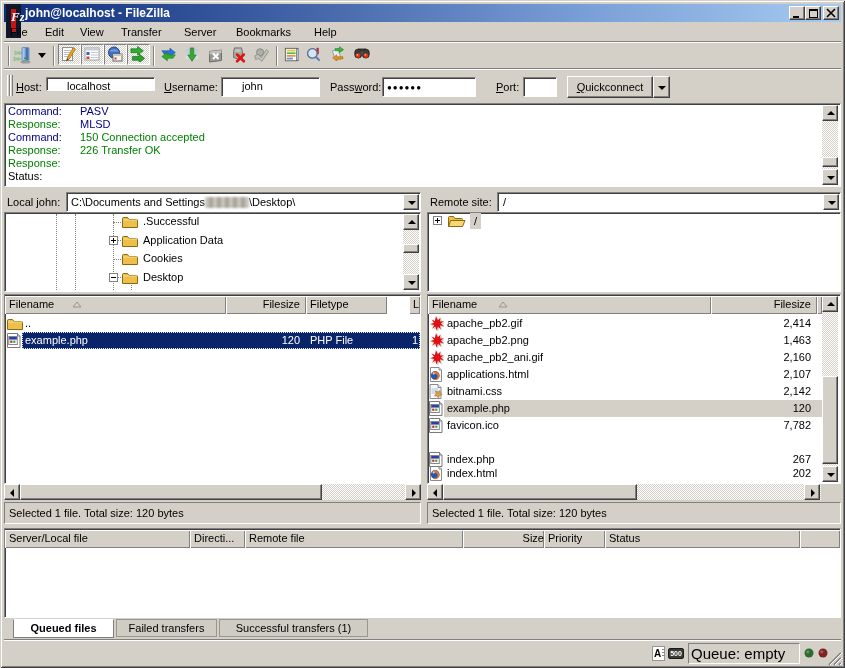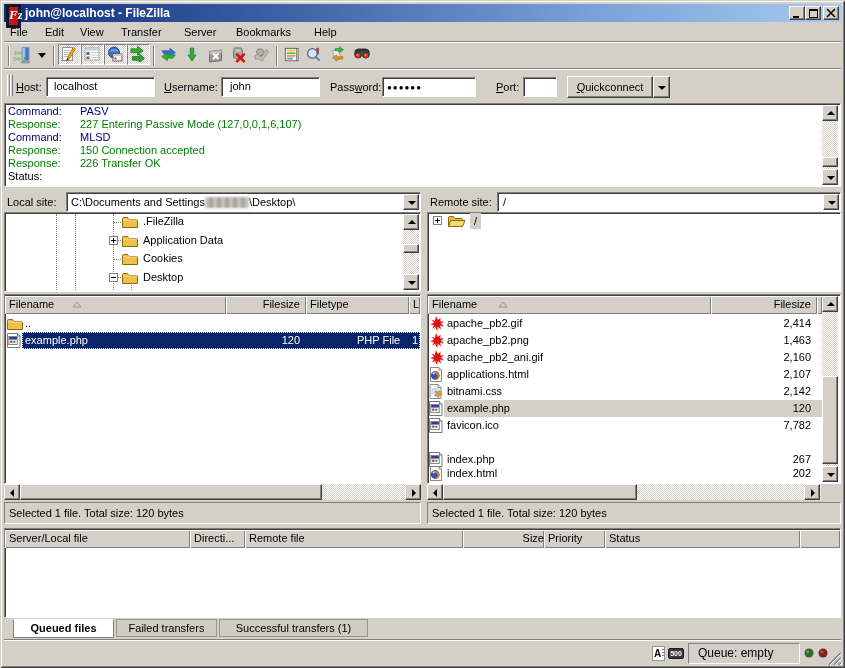--- a/index.html
+++ b/index.html
@@ -25,21 +25,21 @@
 .tri-left { border-top:4px solid transparent; border-bottom:4px solid transparent; border-right:4px solid #000; }
 .tri-right{ border-top:4px solid transparent; border-bottom:4px solid transparent; border-left:4px solid #000; }
 .row { position:absolute; height:17px; line-height:17px; white-space:nowrap; }
 .icon16 { position:absolute; width:16px; height:16px; }
 </style>
 </head>
 <body>
 <div id="win">
 
 <div class="abs" style="left:4px; top:4px; width:837px; height:18px; background:linear-gradient(90deg,#0f2e7d 0%,#3a5ba0 30%,#7aa0d8 70%,#a6caf0 100%);"></div>
-<div class="abs" style="left:6px; top:4px; width:15px; height:24px; background:#c81414; border:3px solid #0f172a;">
+<div class="abs" style="left:6px; top:4px; width:15px; height:34px; background:#c81414; border:5px solid #0f172a;">
   <svg width="13" height="15" viewBox="0 0 13 15">
         <text x="0" y="12" font-family="Liberation Serif" font-style="italic" font-weight="bold" font-size="13" fill="#fff">Fz</text>
       </svg>
 </div>
 <div class="abs" style="left:25px; top:6px; color:#fff; font-weight:bold; font-size:12px;">john@localhost - FileZilla</div>
 
 <div class="sb-btn" style="left:789px; top:6px; width:16px; height:14px;">
       <div class="abs" style="left:3px; top:9px; width:6px; height:2px; background:#000;"></div>
     </div>
 <div class="sb-btn" style="left:805px; top:6px; width:16px; height:14px;">
@@ -170,59 +170,58 @@
   <circle cx="5" cy="12" r="3" fill="#e83010"></circle>
   <circle cx="15" cy="12" r="3" fill="#e83010"></circle>
   <circle cx="4.2" cy="11.2" r="1.1" fill="#ff9a70"></circle>
   <circle cx="14.2" cy="11.2" r="1.1" fill="#ff9a70"></circle>
 </svg>
 <div class="abs groove-h" style="left:4px; top:68px; width:837px;"></div>
 
 <div class="abs" style="left:7px; top:75px; width:3px; height:21px; border-left:1px solid #fff; border-right:1px solid #808080; "></div>
 <div class="abs" style="left:10px; top:75px; width:3px; height:21px; border-left:1px solid #fff; border-right:1px solid #808080;"></div>
 <div class="abs" style="left:16px; top:81px;"><u>H</u>ost:</div>
-<div class="abs sunken" style="left:46px; top:77px; width:109px; height:20px; line-height:17px; padding-left:7px;">localhost</div>
+<div class="abs sunken" style="left:46px; top:77px; width:109px; height:14px; line-height:17px; padding-left:20px;">localhost</div>
 <div class="abs" style="left:164px; top:81px;"><u>U</u>sername:</div>
-<div class="abs sunken" style="left:221px; top:77px; width:99px; height:20px; line-height:17px; padding-left:8px;">john</div>
+<div class="abs sunken" style="left:221px; top:77px; width:99px; height:20px; line-height:17px; padding-left:20px;">john</div>
 <div class="abs" style="left:330px; top:81px;">Pass<u>w</u>ord:</div>
 <div class="abs sunken" style="left:382px; top:77px; width:94px; height:20px; line-height:19px; padding-left:4px; font-size:8px; letter-spacing:1px;">●●●●●●</div>
 <div class="abs" style="left:496px; top:81px;"><u>P</u>ort:</div>
 <div class="abs sunken" style="left:523px; top:77px; width:34px; height:20px;"></div>
 <div class="abs raised" style="left:567px; top:76px; width:86px; height:22px; text-align:center; line-height:20px;"><u>Q</u>uickconnect</div>
 <div class="abs raised" style="left:653px; top:76px; width:17px; height:22px;">
       <div class="tri tri-down" style="left:4px; top:9px;"></div>
     </div>
 
 <div class="abs sunken" style="left:4px; top:103px; width:837px; height:84px;"></div>
 <div class="abs" style="left:8px; top:105px; width:70px;">
   <div style="height:13px; color:#000080;">Command:</div>
   <div style="height:13px; color:#008000;">Response:</div>
   <div style="height:13px; color:#000080;">Command:</div>
   <div style="height:13px; color:#008000;">Response:</div>
   <div style="height:13px; color:#008000;">Response:</div>
   <div style="height:13px; color:#000;">Status:</div>
 </div>
 <div class="abs" style="left:80px; top:105px; width:600px;">
   <div style="height:13px; color:#000080;">PASV</div>
-  <div style="height:13px; color:#008000;">227 Entering Passive Mode (127,0,0,1,6,107)</div>
   <div style="height:13px; color:#000080;">MLSD</div>
   <div style="height:13px; color:#008000;">150 Connection accepted</div>
   <div style="height:13px; color:#008000;">226 Transfer OK</div>
 </div>
 
 <div class="abs checker" style="left:822px; top:105px; width:16px; height:80px;"></div>
 <div class="sb-btn" style="left:822px; top:105px; width:16px; height:16px;">
       <div class="tri tri-up" style="left:4px; top:5px;"></div>
     </div>
 <div class="sb-thumb" style="left:822px; top:157px; width:16px; height:10px;"></div>
 <div class="sb-btn" style="left:822px; top:169px; width:16px; height:16px;">
       <div class="tri tri-down" style="left:4px; top:6px;"></div>
     </div>
 
-<div class="abs" style="left:7px; top:196px;">Local site:</div>
+<div class="abs" style="left:7px; top:196px;">Local john:</div>
 <div class="abs sunken" style="left:66px; top:192px; width:355px; height:20px;">
   <div class="abs" style="left:4px; top:1px; line-height:16px; white-space:nowrap;">C:\Documents and Settings<span style="display:inline-block; width:44px; height:11px; vertical-align:-2px; background:repeating-linear-gradient(90deg,#c8c4bc 0 4px,#a8a49c 4px 8px); filter:blur(1px);"></span>\Desktop\</div>
   <div class="sb-btn" style="right:1px; top:1px; width:16px; height:16px;">
         <div class="tri tri-down" style="left:4px; top:6px;"></div>
       </div>
 </div>
 
 <div class="abs" style="left:430px; top:196px;">Remote site:</div>
 <div class="abs sunken" style="left:497px; top:192px; width:344px; height:20px;">
   <div class="abs" style="left:5px; top:1px; line-height:16px;">/</div>
@@ -236,21 +235,21 @@
   <div class="abs" style="left:50px; top:0; height:76px; border-left:1px dotted #808080;"></div>
   <div class="abs" style="left:69px; top:0; height:76px; border-left:1px dotted #808080;"></div>
   <div class="abs" style="left:107px; top:0; height:76px; border-left:1px dotted #808080;"></div>
   <div class="abs" style="left:125px; top:63px; height:13px; border-left:1px dotted #808080;"></div>
 
   <div class="abs" style="left:107px; top:8px; width:10px; border-top:1px dotted #808080;"></div>
   <svg class="abs" style="left:116px; top:1px;" width="16" height="14" viewBox="0 0 16 14">
         <path d="M0.5 12.5 v-9 a1 1 0 0 1 1-1 h4 l1.5 2 h7.5 a1 1 0 0 1 1 1 v7 z" fill="#eec04a" stroke="#8a6914"></path>
         <path d="M1 5 h14" stroke="#f7dc8e"></path>
       </svg>
-  <div class="abs" style="left:137px; top:0px; height:15px; line-height:15px;">.FileZilla</div>
+  <div class="abs" style="left:137px; top:0px; height:15px; line-height:15px;">.Successful</div>
   <div class="abs" style="left:112px; top:26px; width:5px; border-top:1px dotted #808080;"></div>
   <div class="abs" style="left:103px; top:22px; width:9px; height:9px; border:1px solid #808080; background:#fff;">
         <div class="abs" style="left:1px; top:3px; width:5px; height:1px; background:#000;"></div>
         <div class="abs" style="left:3px; top:1px; width:1px; height:5px; background:#000;"></div>
       </div>
   <svg class="abs" style="left:116px; top:20px;" width="16" height="14" viewBox="0 0 16 14">
         <path d="M0.5 12.5 v-9 a1 1 0 0 1 1-1 h4 l1.5 2 h7.5 a1 1 0 0 1 1 1 v7 z" fill="#eec04a" stroke="#8a6914"></path>
         <path d="M1 5 h14" stroke="#f7dc8e"></path>
       </svg>
   <div class="abs" style="left:137px; top:19px; height:15px; line-height:15px;">Application Data</div>
@@ -291,37 +290,37 @@
     </svg>
 <div class="abs" style="left:470px; top:213px; width:11px; height:16px; line-height:16px; background:#d4d0c8; text-align:center;">/</div>
 
 <div class="abs sunken" style="left:4px; top:294px; width:417px; height:190px;"></div>
 <div class="hdrcell" style="left:5px; top:296px; width:221px; padding-left:4px;">Filename
   <svg class="abs" style="left:67px; top:5px;" width="10" height="8">
         <path d="M5 1 L9 6 H1 z" fill="#d4d0c8" stroke="#9a968e"></path>
       </svg>
 </div>
 <div class="hdrcell" style="left:226px; top:296px; width:80px; text-align:right; padding-right:6px;">Filesize</div>
-<div class="hdrcell" style="left:306px; top:296px; width:103px; padding-left:4px;">Filetype</div>
+<div class="hdrcell" style="left:306px; top:296px; width:81px; padding-left:4px;">Filetype</div>
 <div class="hdrcell" style="left:409px; top:296px; width:11px; padding-left:4px;">L</div>
 <div class="row" style="left:5px; top:315px; width:415px;">
   <svg class="abs" style="left:2px; top:2px;" width="16" height="14" viewBox="0 0 16 14">
         <path d="M0.5 12.5 v-9 a1 1 0 0 1 1-1 h4 l1.5 2 h7.5 a1 1 0 0 1 1 1 v7 z" fill="#eec04a" stroke="#8a6914"></path>
         <path d="M1 5 h14" stroke="#f7dc8e"></path>
       </svg>
   <div class="abs" style="left:20px; top:0;">..</div>
 </div>
 <div class="row" style="left:5px; top:332px; width:415px; color:#fff;">
   <div class="abs" style="left:17px; top:0; width:398px; height:17px; background:#0a246a; outline:1px dotted #e8e8ff; outline-offset:-1px;"></div>
   <svg class="abs" style="left:2px; top:1px;" width="15" height="15" viewBox="0 0 15 15">
         <use href="#icphp"></use>
       </svg>
   <div class="abs" style="left:20px; top:0;">example.php</div>
   <div class="abs" style="left:221px; top:0; width:74px; text-align:right;">120</div>
-  <div class="abs" style="left:305px; top:0;margin-left:47px;">PHP File</div>
+  <div class="abs" style="left:305px; top:0;">PHP File</div>
   <div class="abs" style="left:407px; top:0;">1</div>
 </div>
 
 <div class="abs checker" style="left:4px; top:484px; width:417px; height:16px;"></div>
 <div class="sb-btn" style="left:4px; top:484px; width:16px; height:16px;">
       <div class="tri tri-left" style="left:5px; top:4px;"></div>
     </div>
 <div class="sb-thumb" style="left:20px; top:484px; width:302px; height:16px;"></div>
 <div class="sb-btn" style="left:405px; top:484px; width:16px; height:16px;">
       <div class="tri tri-right" style="left:6px; top:4px;"></div>
@@ -469,21 +468,21 @@
 <div class="abs" style="left:219px; top:619px; width:149px; height:18px; background:#cfccc4; border:1px solid #9a968e; text-align:center; line-height:16px;">Successful transfers (1)</div>
 
 <div class="abs groove-h" style="left:4px; top:639px; width:837px;"></div>
 <div class="abs" style="left:652px; top:646px; width:13px; height:15px; background:#fff; border:1px solid #9a968e;">
   <div class="abs" style="left:1px; top:1px; font-size:10px; font-weight:bold;">A</div>
   <div class="abs" style="left:9px; top:2px; width:3px; height:1px; background:#888;"></div>
   <div class="abs" style="left:9px; top:5px; width:3px; height:1px; background:#888;"></div>
   <div class="abs" style="left:9px; top:8px; width:3px; height:1px; background:#888;"></div>
 </div>
 <div class="abs" style="left:668px; top:648px; width:16px; height:11px; background:#3a3a38; border-radius:2px; border:1px solid #1a1a18; color:#fff; font-size:7px; line-height:9px; text-align:center; font-weight:bold; letter-spacing:0;">500</div>
-<div class="abs sunken1" style="left:688px; top:643px; width:112px; height:21px; line-height:19px; padding-left:9px; font-size:12px;">Queue: empty</div>
+<div class="abs sunken1" style="left:688px; top:643px; width:112px; height:21px; line-height:19px; padding-left:2px; font-size:15px;">Queue: empty</div>
 <svg class="abs" style="left:804px; top:648px;" width="10" height="10">
       <circle cx="5" cy="5" r="4.5" fill="#2e6b2e"></circle>
       <circle cx="3.8" cy="3.8" r="1.6" fill="#5d9b5d"></circle>
     </svg>
 <svg class="abs" style="left:818px; top:648px;" width="10" height="10">
       <circle cx="5" cy="5" r="4.5" fill="#7e2222"></circle>
       <circle cx="3.8" cy="3.8" r="1.6" fill="#aa5555"></circle>
     </svg>
 <svg class="abs" style="left:827px; top:651px;" width="15" height="15">
       <g stroke="#808080" stroke-width="2">

